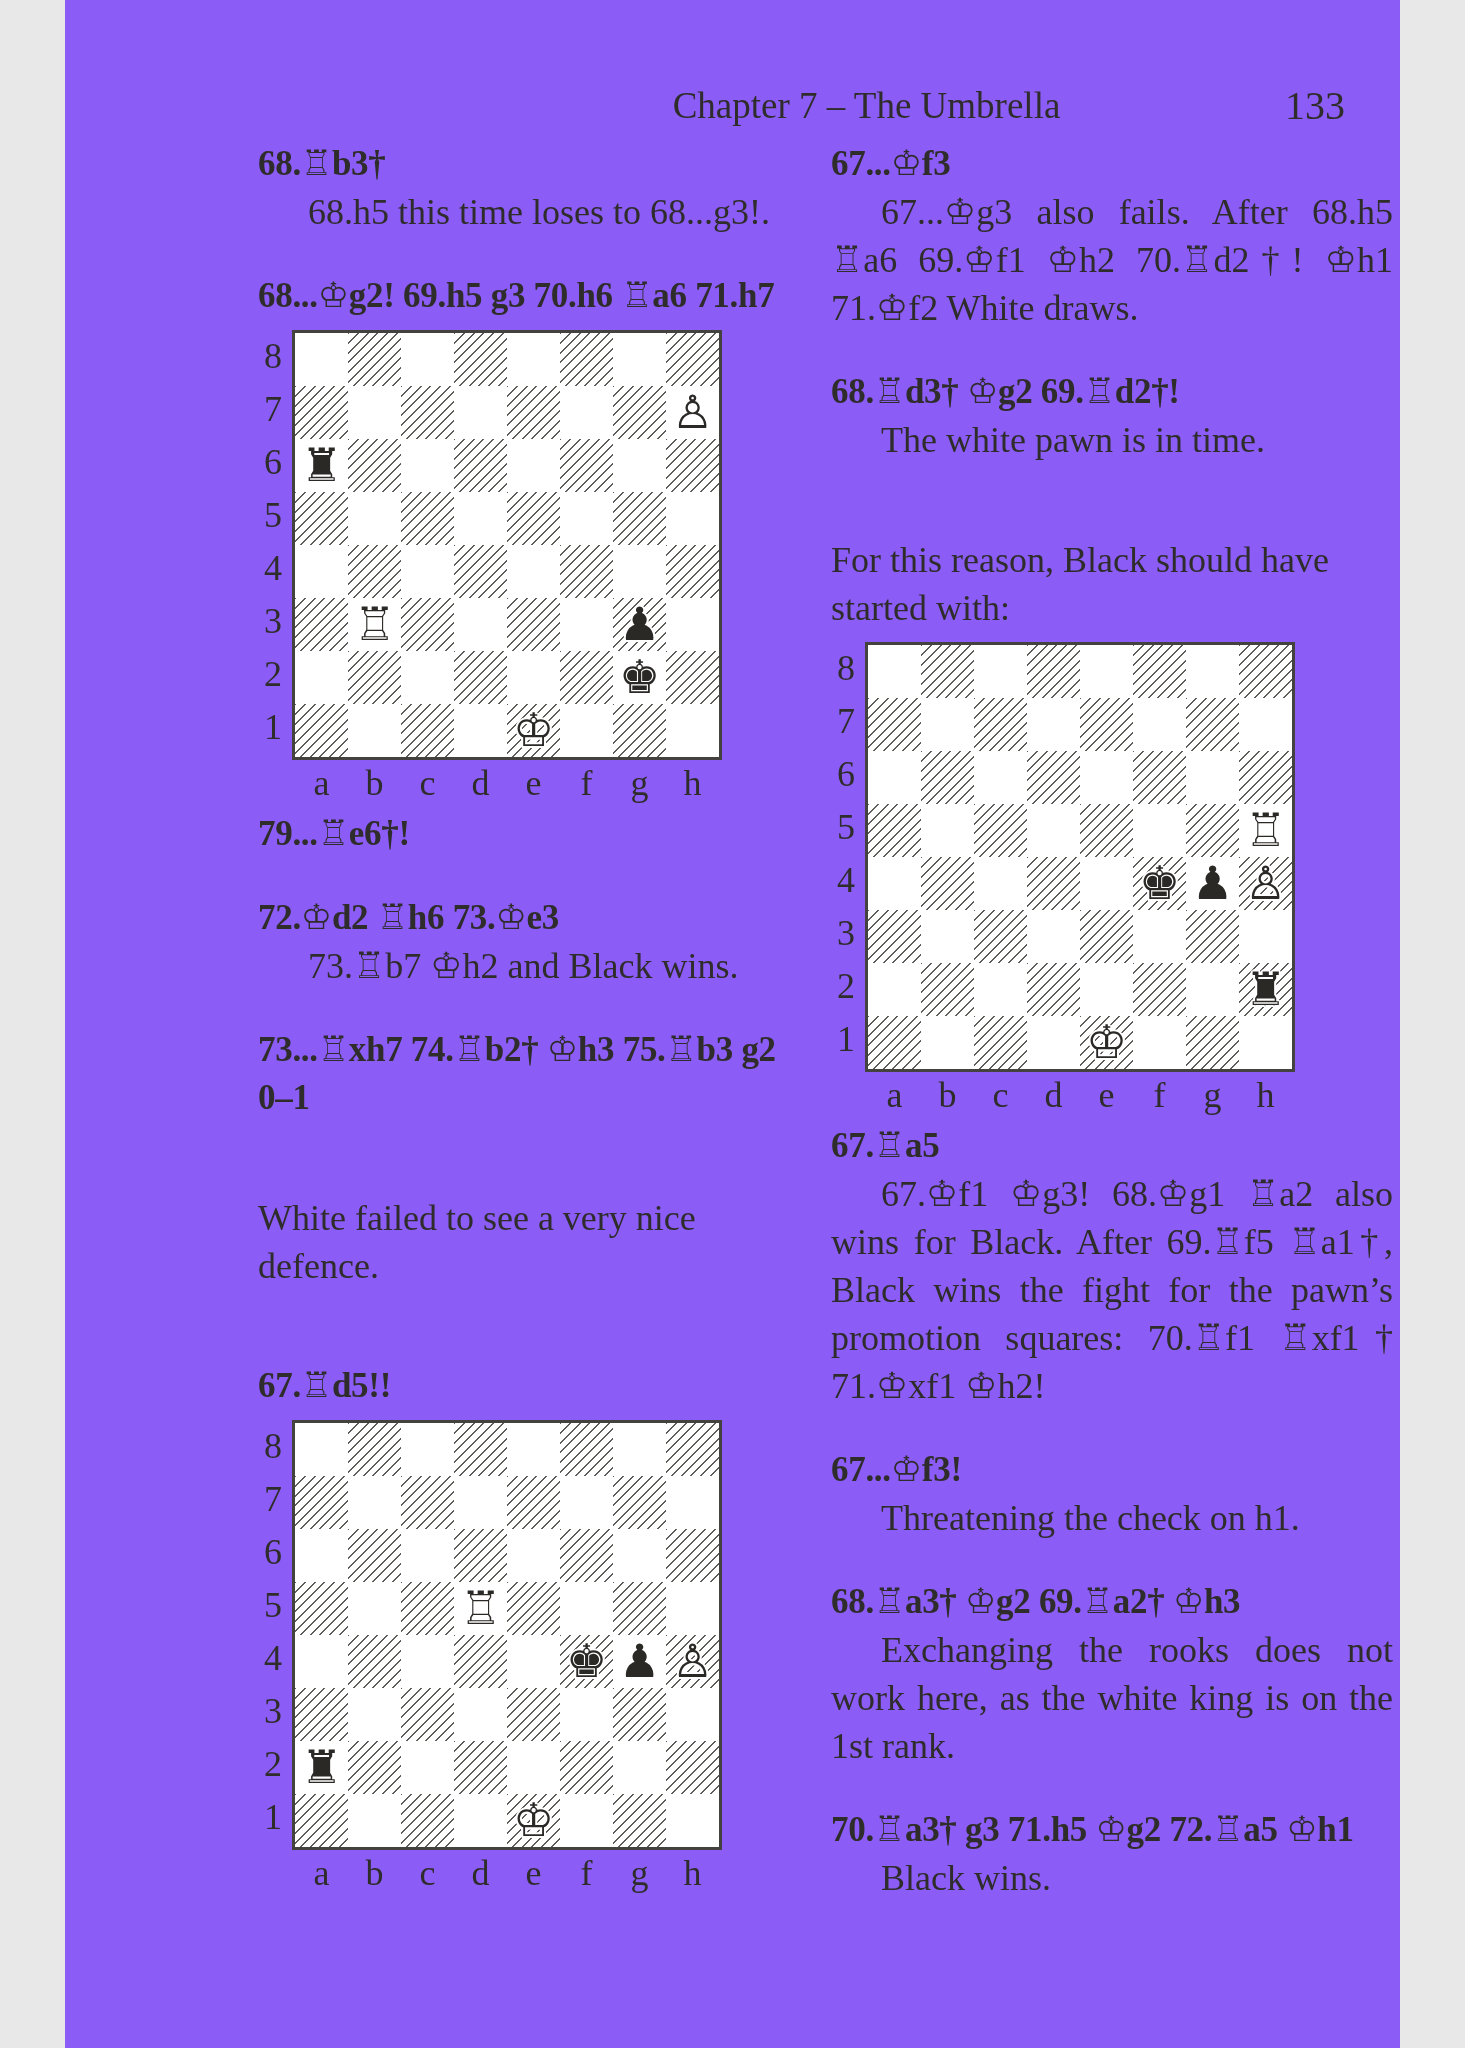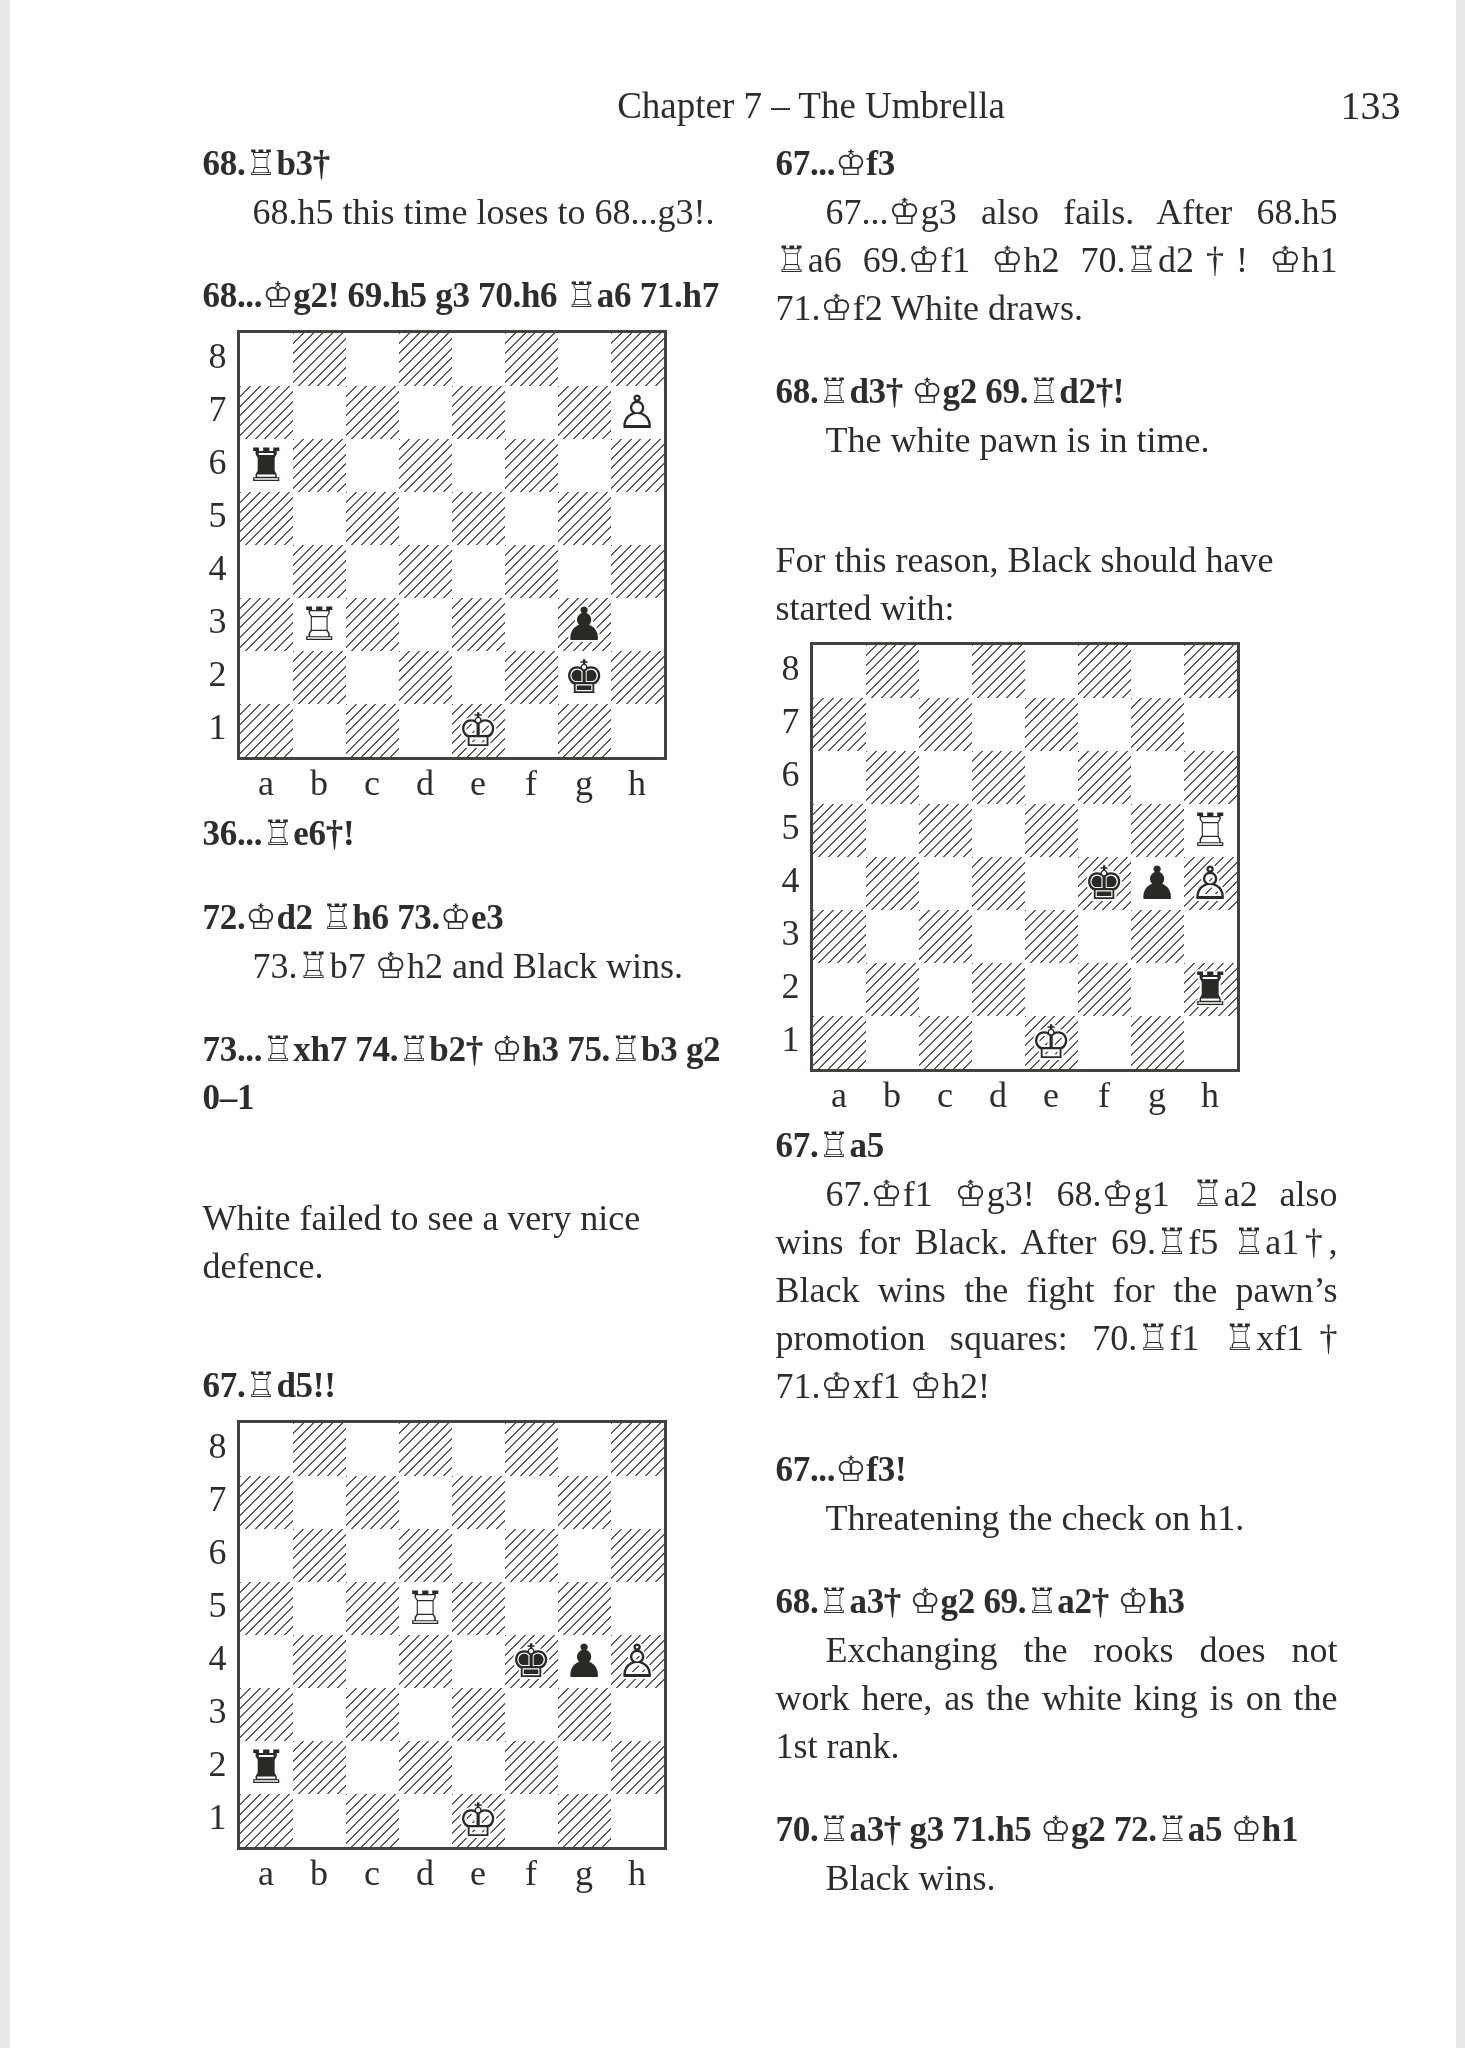--- a/index.html
+++ b/index.html
@@ -1,19 +1,19 @@
 <!DOCTYPE html>
 <html><head>
 <meta charset="utf-8">
 <style>
   html,body{margin:0;padding:0;background:#e8e8e8;}
   .page{
     position:relative;
-    width:1446px;height:2048px;
-    background:#ffffff;
+    width:1335px;height:2048px;
+    background:#8b5cf6;
     font-family:"Liberation Serif","DejaVu Serif","DejaVu Sans",serif;
     color:#2f2d2b;
     overflow:hidden;
     margin:0 auto;
   }
   .running-head{
     position:absolute;top:84px;left:193px;width:1217px;
     text-align:center;font-size:37px;line-height:44px;
   }
   .page-number{
@@ -166,21 +166,21 @@
           <div class="file-label">b</div>
           <div class="file-label">c</div>
           <div class="file-label">d</div>
           <div class="file-label">e</div>
           <div class="file-label">f</div>
           <div class="file-label">g</div>
           <div class="file-label">h</div>
         </div>
       </div>
       <div class="moves">
-        <div class="move-line">36...♖e6†!</div>
+        <div class="move-line">79...♖e6†!</div>
       </div>
       <div class="moves" style="margin-top: 36px;">
         <div class="move-line">72.♔d2 ♖h6 73.♔e3</div>
       </div>
       <p class="para indent">73.♖b7 ♔h2 and Black wins.</p>
       <div class="moves" style="margin-top: 36px;">
         <div class="move-line">73...♖xh7 74.♖b2† ♔h3 75.♖b3 g2</div>
         <div class="move-line">0–1</div>
       </div>
       <p class="para" style="margin-top: 72px;">White failed to see a very nice defence.</p>

